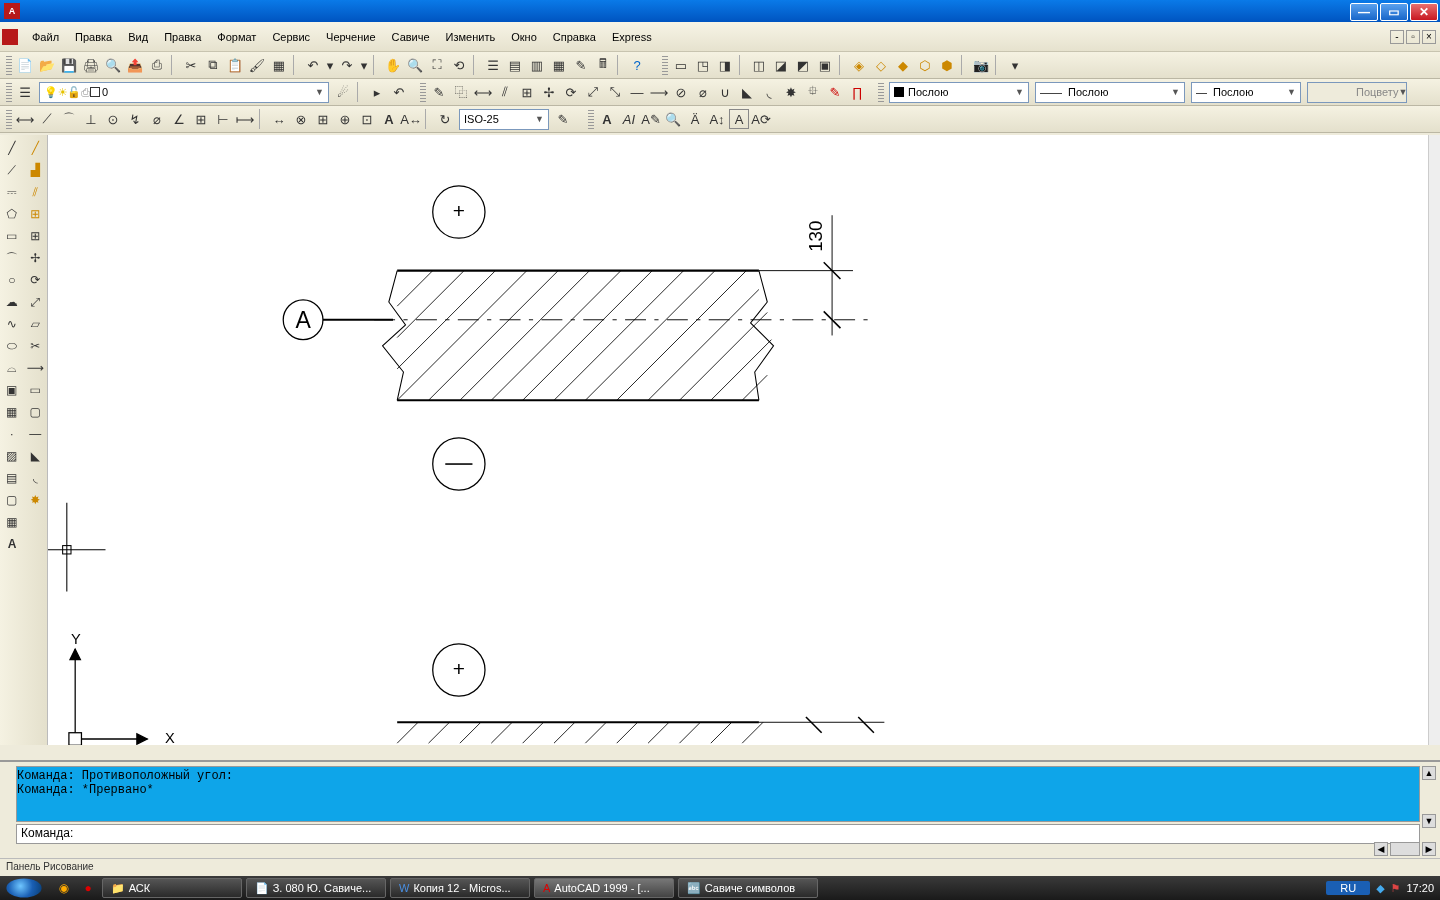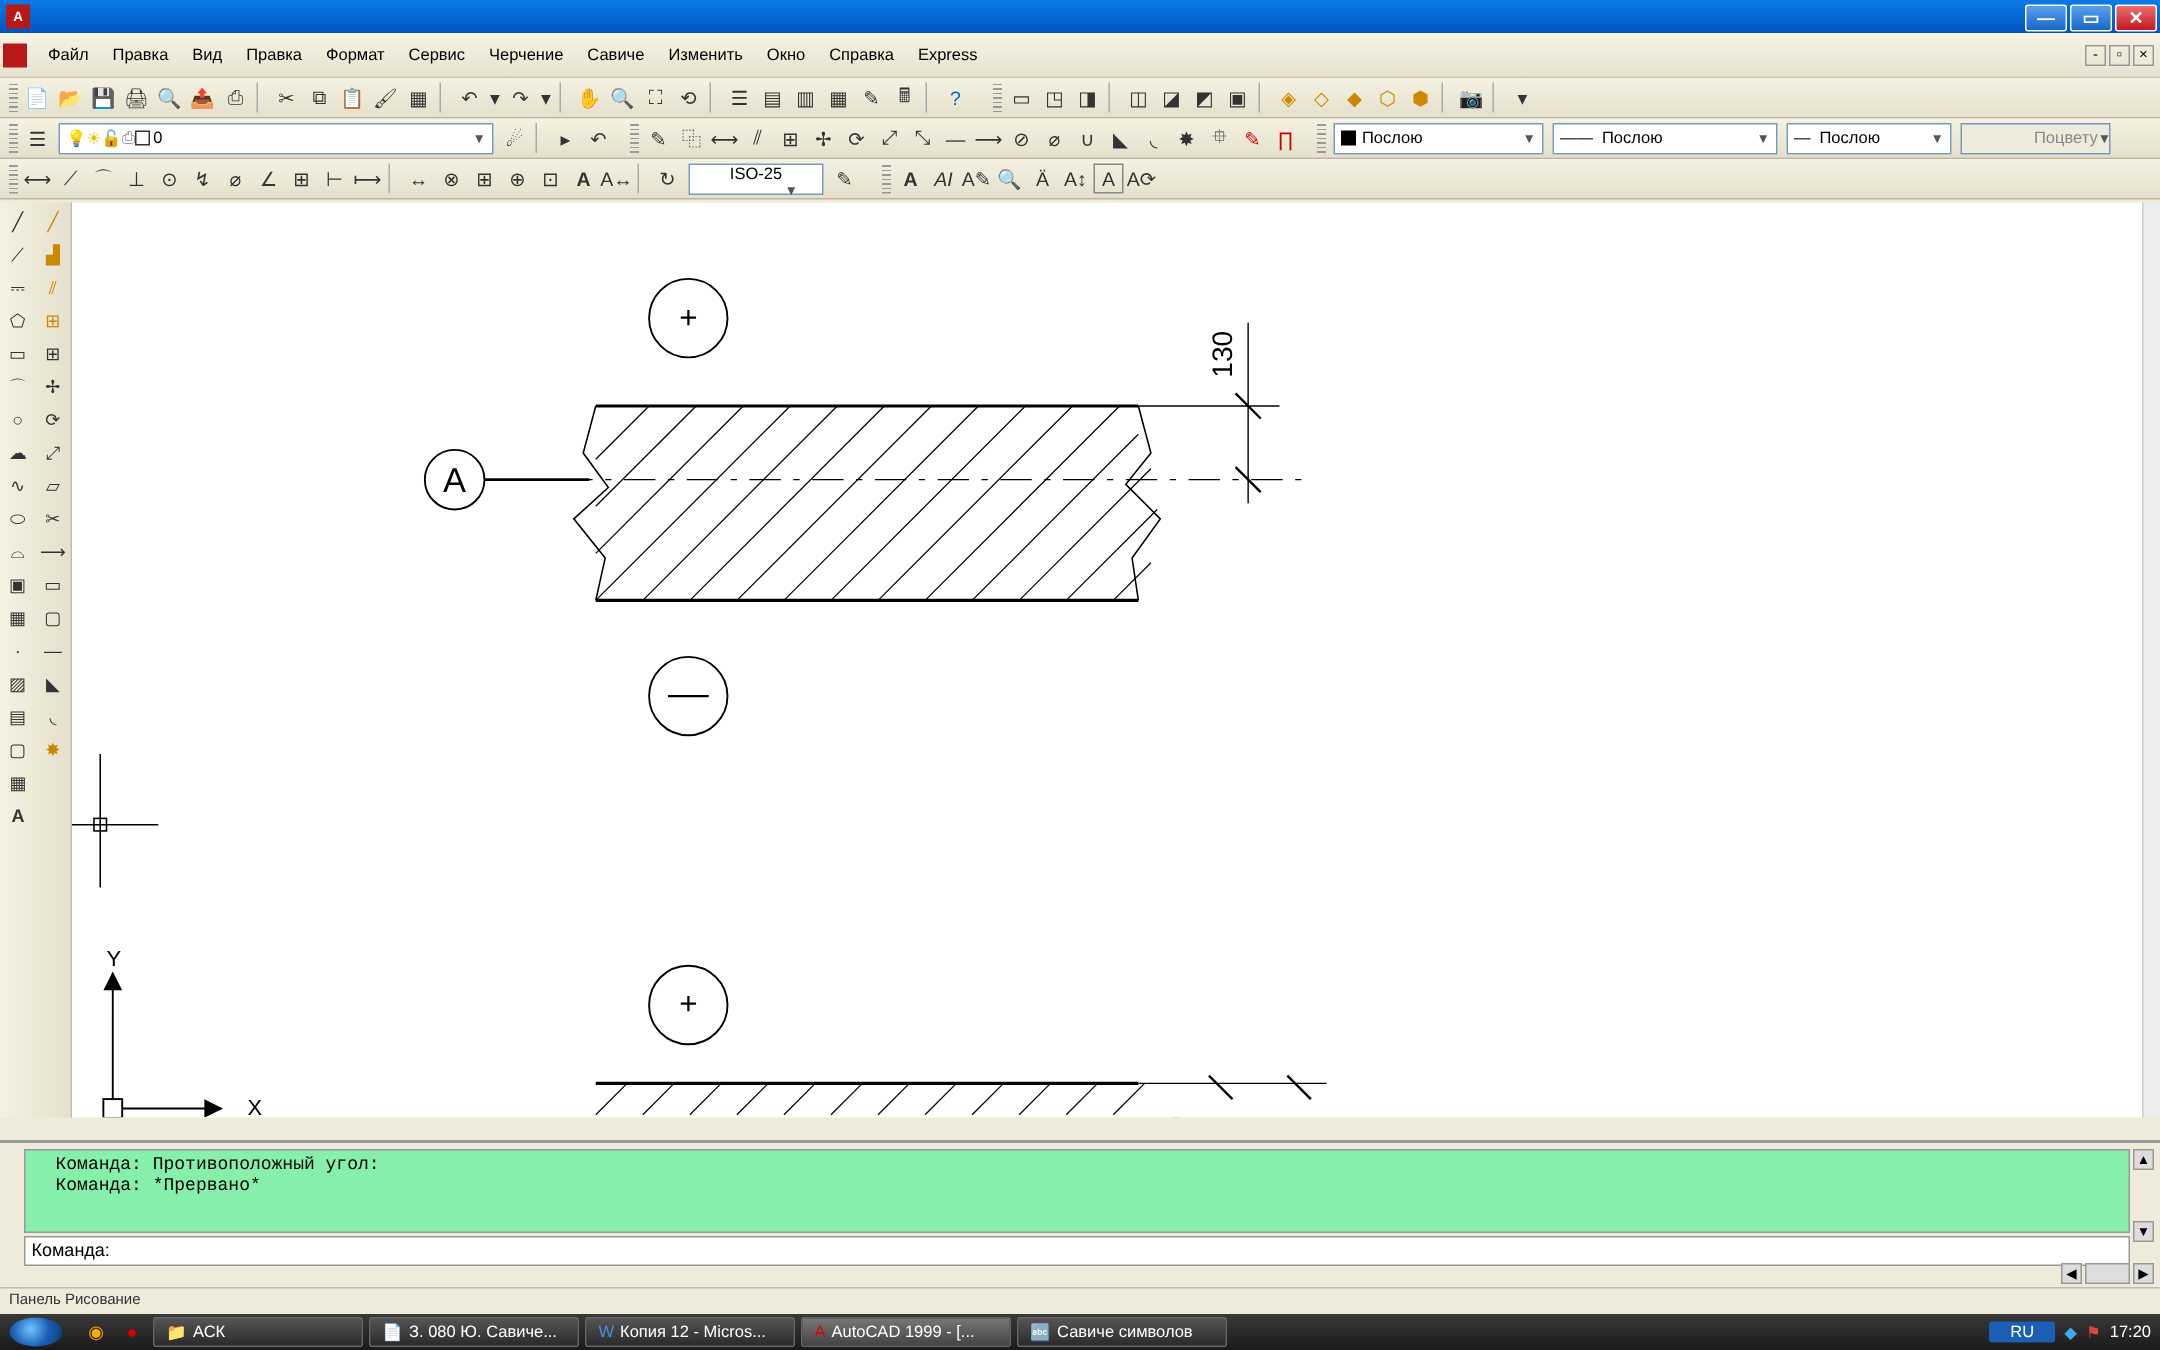--- a/index.html
+++ b/index.html
@@ -25,36 +25,36 @@
 .tb-sep { width:6px; height:20px; border-left:1px solid #aaa; margin: 0 3px; }
 .tb-grip { width:6px; height:20px; margin:0 2px; background:repeating-linear-gradient(0deg,#999,#999 1px,transparent 1px,transparent 3px); }
 
 .layer-combo { width: 290px; height: 21px; background:#fff; border:1px solid #7b98bc; display:flex; align-items:center; padding:0 4px; font-size:11px; margin:0 3px;}
 .layer-combo .sw { width:10px; height:10px; margin-right:2px; }
 .dd-arrow { margin-left:auto; font-size:9px; color:#555; }
 
 .prop-combo { height: 21px; background:#fff; border:1px solid #7b98bc; display:flex; align-items:center; padding:0 4px; font-size:11px; margin:0 3px;}
 .prop-disabled { background:#eeebdb; color:#888;padding-left:48px; }
 
-.dim-combo { width: 90px; height: 21px; background:#fff; border:1px solid #7b98bc; display:flex; align-items:center; padding:0 16px; font-size:11px; margin:0 3px;flex-direction:column;}
+.dim-combo { width: 90px; height: 21px; background:#fff; border:1px solid #7b98bc; display:flex; align-items:center; padding:0 4px; font-size:11px; margin:0 3px;}
 
 
 .side-left { position:absolute; left:0; top:135px; width:48px; bottom:70px; background:linear-gradient(to right,#f5f2e2,#e4e0cc); border-right:1px solid #bbb; display:flex; flex-direction:column; padding-top:2px;}
 .side-left .row { display:flex; }
 .side-left .tb-btn { width:22px; height:20px; font-size:12px;}
 
 
 .canvas { position:absolute; left:48px; top:135px; right:12px; bottom:140px; background:#fff; overflow:hidden;}
 .canvas svg { width:100%; height:100%; }
 
 .scroll-v { position:absolute; right:0; top:135px; width:12px; bottom:155px; background:#eee; border-left:1px solid #ccc;}
 
 
 .cmdarea { position:absolute; left:0; right:0; bottom:24px; height:101px; background:#eeebdb; border-top:2px solid #999;}
-.cmdhist { height: 56px; background:#86efac; border:1px solid #999; margin:4px 20px 0 16px; font-family:'Courier New',monospace; font-size:12px; padding:2px 20px; white-space:pre; overflow:hidden;}
+.cmdhist { height: 56px; background:#0ea5e9; border:1px solid #999; margin:4px 20px 0 16px; font-family:'Courier New',monospace; font-size:12px; padding:2px 0; white-space:pre; overflow:hidden;}
 .cmdline { height: 20px; background:#fff; border:1px solid #999; margin:2px 20px 0 16px; font-family:'Courier New',monospace; font-size:12px; padding:1px 4px;}
 .cmdscroll { position:absolute; right:4px; top:4px; width:14px; display:flex; flex-direction:column;}
 .cmdscroll div{ height:14px; border:1px solid #999; background:#ddd; font-size:9px; display:flex;align-items:center;justify-content:center; margin-bottom:34px;}
 .hscroll-cmd { position:absolute; right:4px; bottom:2px; display:flex;}
 .hscroll-cmd div{ width:14px; height:14px; border:1px solid #999; background:#ddd; font-size:9px; display:flex;align-items:center;justify-content:center; margin-left:2px;}
 
 
 .panelstatus { position:absolute; left:0; right:0; bottom:24px; height:18px; background:#eeebdb; border-top:1px solid #bbb; font-size:10px; padding:2px 6px; color:#333; z-index:5; }
 
 

